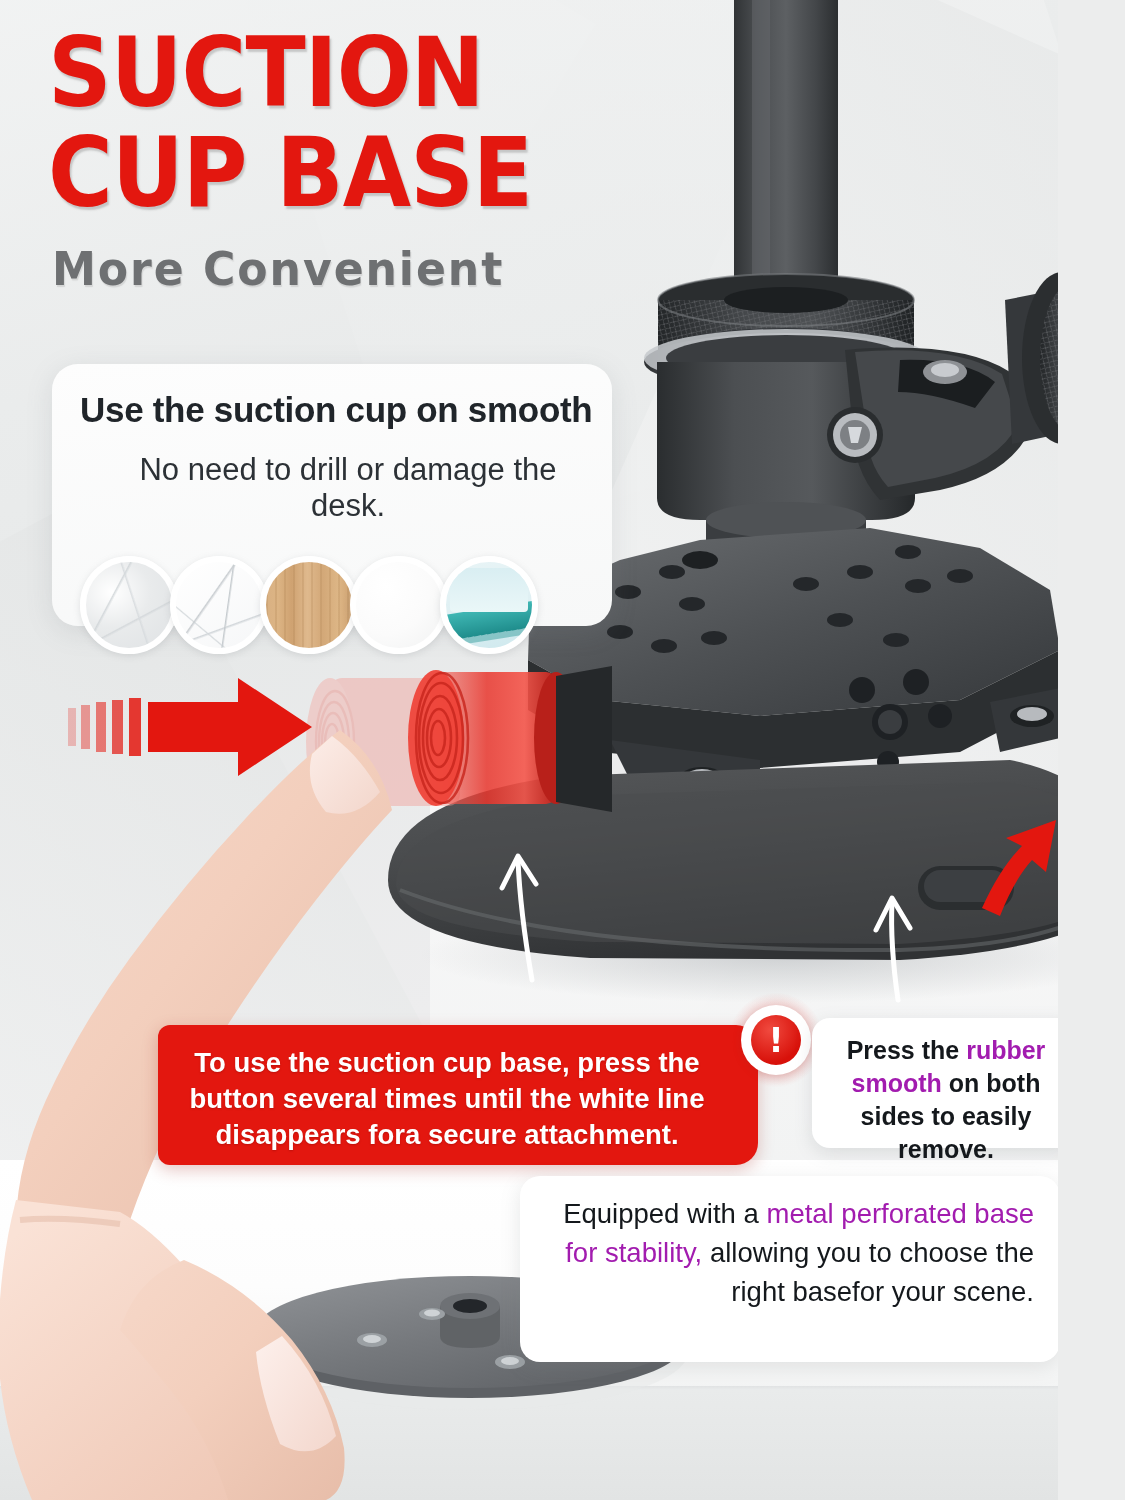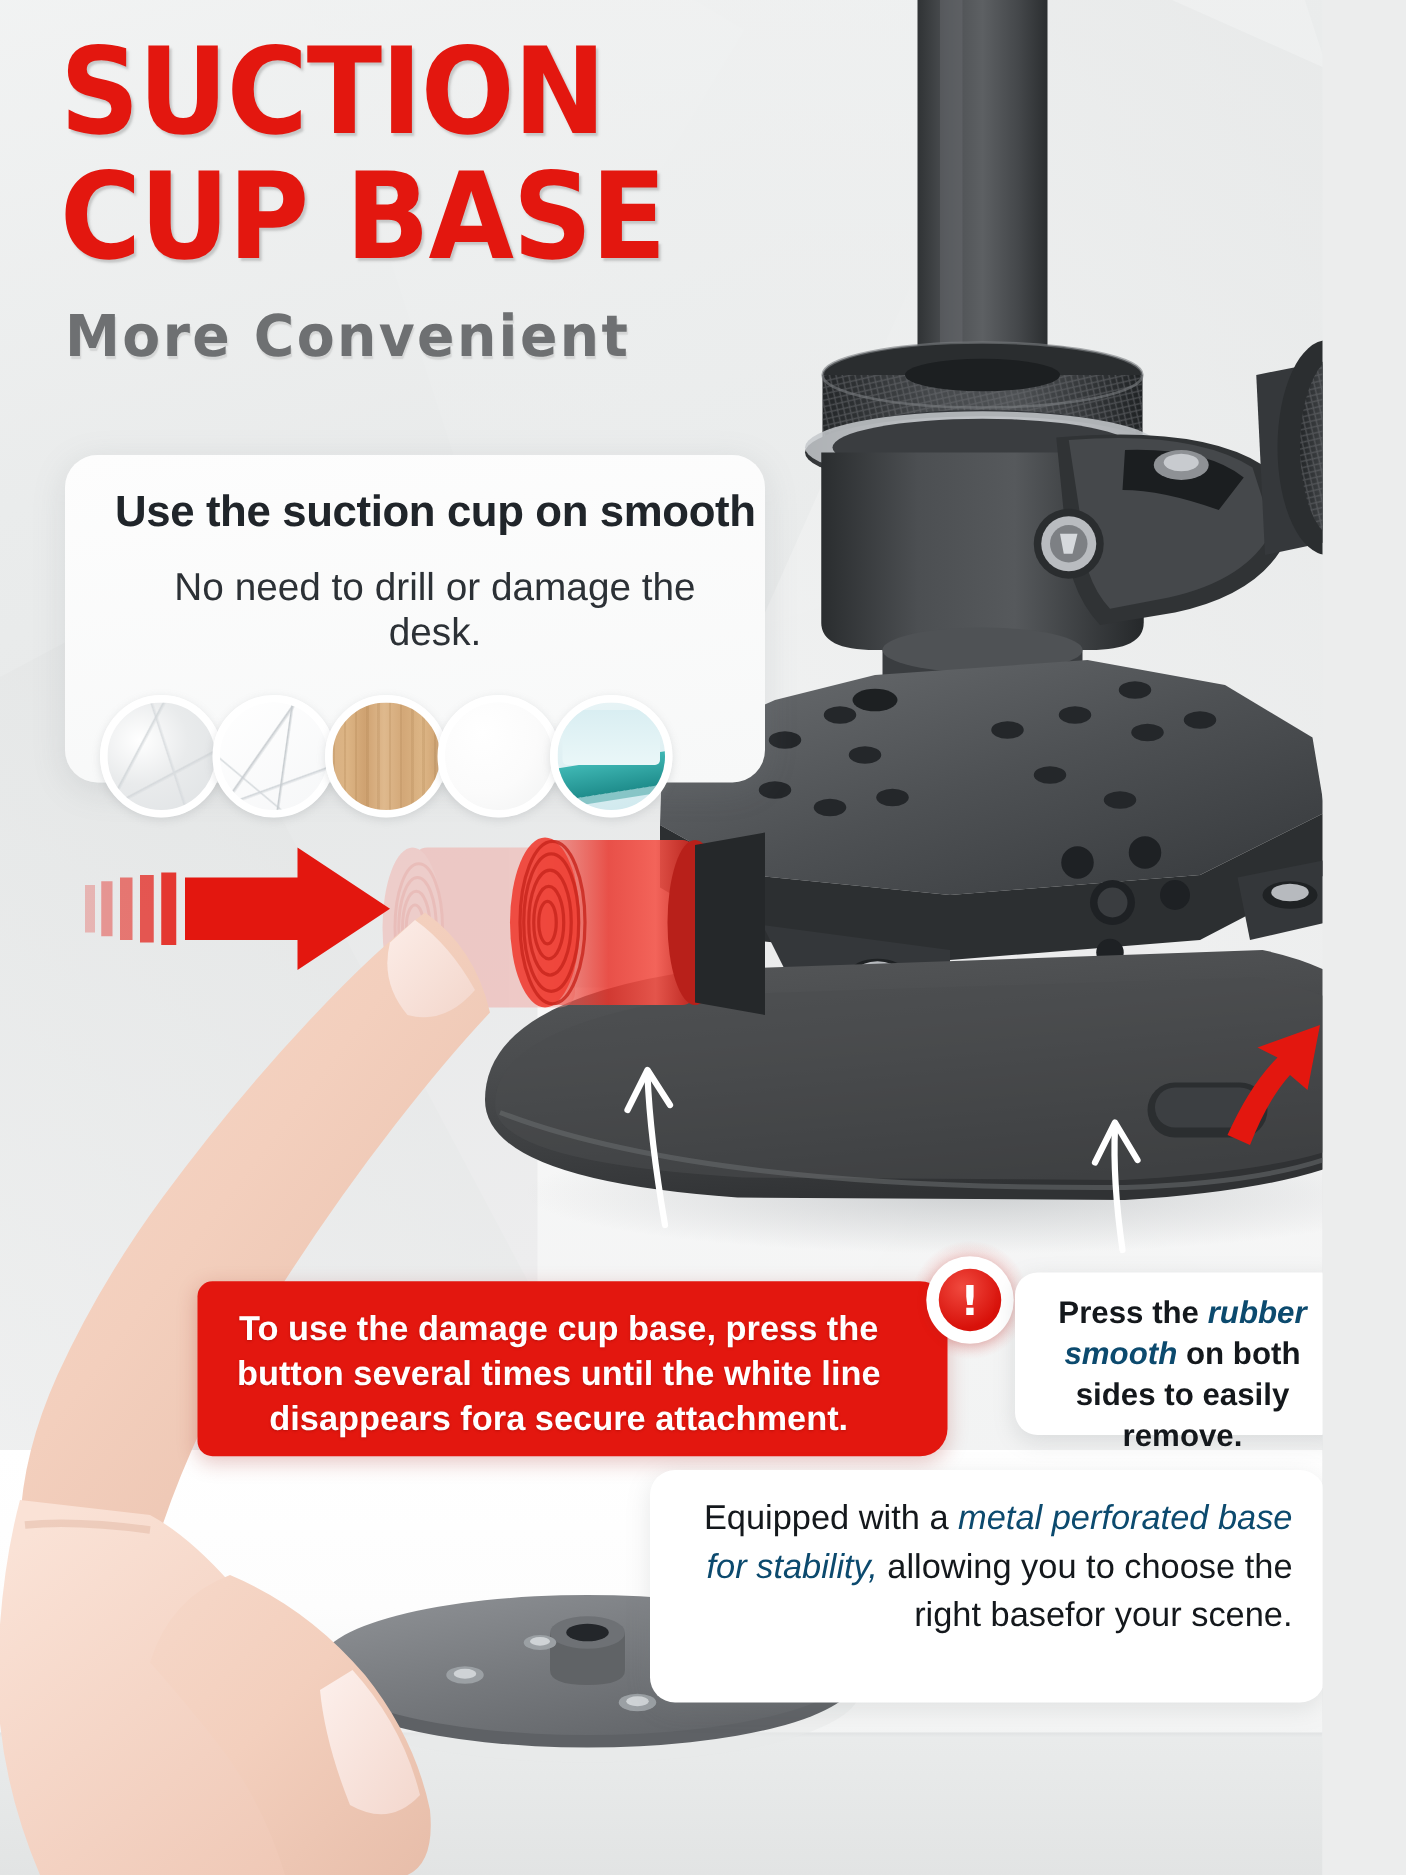--- a/index.html
+++ b/index.html
@@ -45,21 +45,21 @@
     text-shadow:1px 2px 1px rgba(170,170,170,.35);
   }
 
   
   .card{
     position:absolute;background:linear-gradient(175deg,#fdfdfd,#f7f8f8);
     border-radius:26px;box-shadow:0 6px 26px rgba(120,125,130,.17);
   }
   .card-smooth{left:52px;top:364px;width:560px;height:262px;}
   .card-smooth h3{
-    margin:0;padding:26px 0 0 40px;font-size:35px;font-weight:bold;
+    margin:0;padding:26px 0 0 28px;font-size:35px;font-weight:bold;
     color:#20252a;letter-spacing:-.3px;
   }
   .card-smooth p{
     margin:16px;padding:6px 0 0 32px;font-size:31px;color:#2c3136;font-weight:normal;text-align:center;
   }
   .swatches{display:flex;padding:16px 0 0 28px;}
   .sw{width:98px;height:98px;border-radius:50%;margin-right:-8px;
       border:6px solid #fff;box-sizing:border-box;
       box-shadow:0 2px 7px rgba(130,135,140,.22);overflow:hidden;position:relative;}
   .sw-stone{background:
@@ -121,21 +121,21 @@
 
   
   .bubble-right{
     position:absolute;left:812px;top:1018px;width:268px;height:130px;
     background:#fff;border-radius:18px;box-shadow:0 5px 18px rgba(120,125,130,.2);
   }
   .bubble-right p{
     margin:0;padding:16px 18px 0 18px;text-align:center;
     font-size:25px;font-weight:bold;line-height:1.32;color:#14181c;
   }
-  .rd{color:#0c4a6e;font-style:italic;}
+  .rd{color:#a21caf;}
 
   
   .card-bottom{
     position:absolute;left:520px;top:1176px;width:540px;height:186px;
     background:#fff;border-radius:20px;box-shadow:0 5px 20px rgba(120,125,130,.18);
   }
   .card-bottom p{
     margin:0;padding:18px 26px 0 20px;text-align:right;
     font-size:27.5px;line-height:1.42;color:#14181c;font-weight:normal;
   }
@@ -451,21 +451,21 @@
     <div class="swatches">
       <div class="sw sw-stone"></div>
       <div class="sw sw-marble"></div>
       <div class="sw sw-wood"></div>
       <div class="sw sw-white"></div>
       <div class="sw sw-glass"></div>
     </div>
   </div>
 
   <div class="banner">
-    <div class="banner-txt">To use the damage cup base, press the button several times until the white line disappears fora secure attachment.</div>
+    <div class="banner-txt">To use the suction cup base, press the button several times until the white line disappears fora secure attachment.</div>
   </div>
 
   <div class="alert">
     <div class="glow"></div>
     <div class="ring"></div>
     <div class="dot">!</div>
   </div>
 
   <div class="bubble-right">
     <p>

